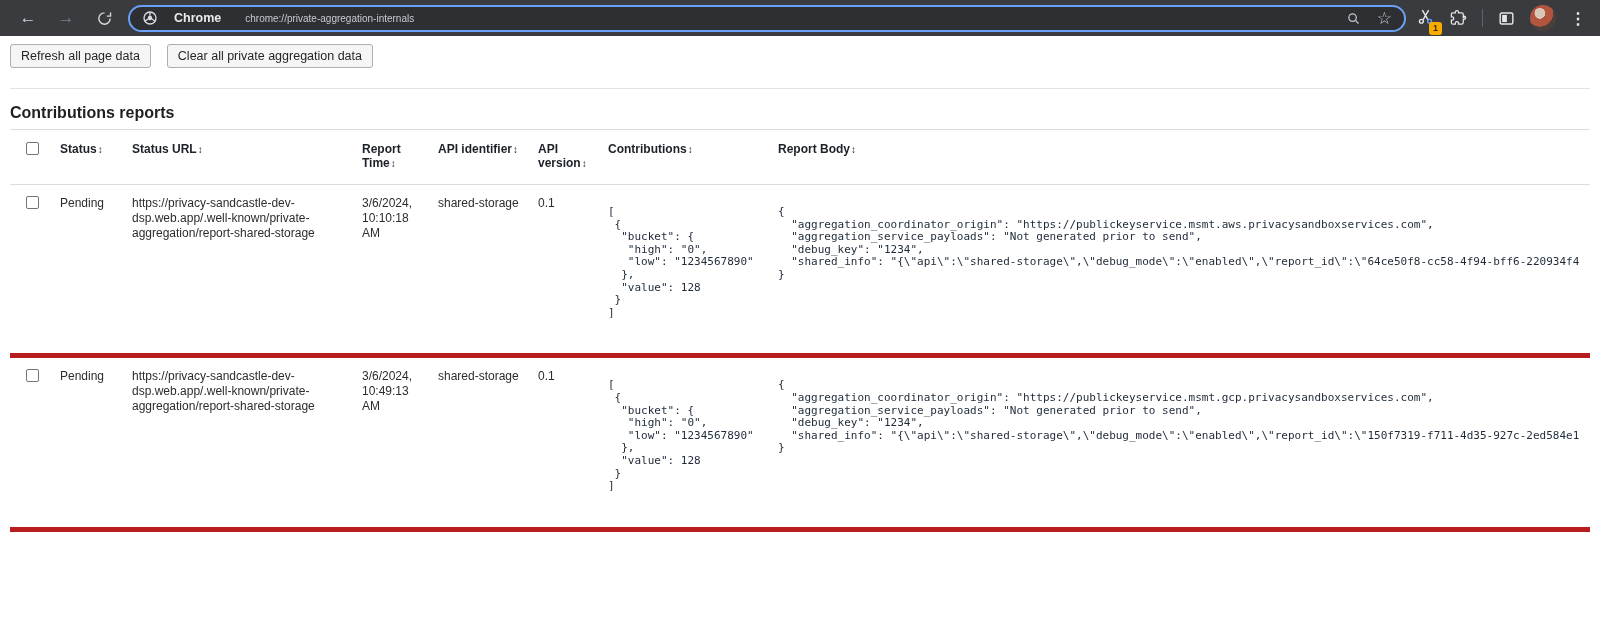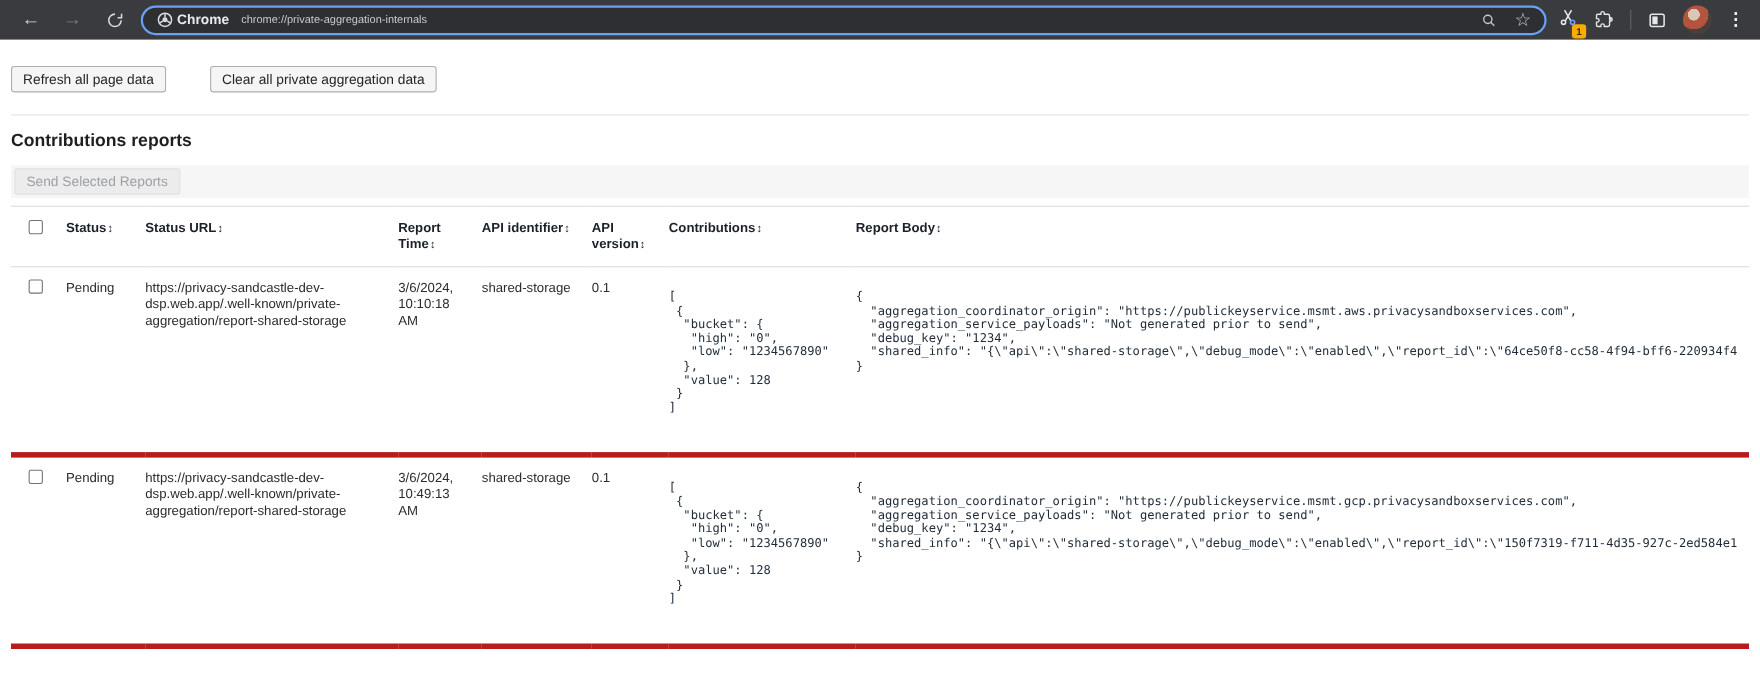--- a/index.html
+++ b/index.html
@@ -7,39 +7,39 @@
     font-family: "Liberation Sans", sans-serif; color: #202124; }
 
   
   .toolbar { height: 36px; background: #3a3b3f; display: flex; align-items: center; padding: 0 10px 0 16px; }
   .nav-icons { display: flex; align-items: center; gap: 14px; margin-right: 12px; }
   .nav-btn { width: 24px; height: 24px; display: flex; align-items: center; justify-content: center;
     font-size: 17px; color: #cfd2d6; cursor: pointer; }
   .nav-btn.disabled { color: #7b7e83; }
   .omnibox { flex: 1; height: 27px; background: #2e2f33; border: 2px solid #6ba0f7; border-radius: 14px;
     display: flex; align-items: center; padding: 0 12px; margin-right: 10px; }
-  .omni-left { display: flex; align-items: center; gap: 3px; flex: 1; }
+  .omni-left { display: flex; align-items: center; gap: 16px; flex: 1; }
   .chip-label { font-size: 12.5px; font-weight: bold; color: #e8eaed; }
   .url-text { font-size: 10px; color: #c6c9cd; margin-left: 8px; }
   .omni-right { display: flex; align-items: center; gap: 16px; }
   .glyph-icon { color: #c4c7cb; font-size: 15px; line-height: 1; cursor: pointer; }
   .tb-actions { display: flex; align-items: center; gap: 14px; padding-right: 4px; }
   .ext-wrap { position: relative; }
   .ext-badge { position: absolute; right: -7px; bottom: -5px; background: #f9ab00; color: #3c2f00;
     font-size: 9px; font-weight: bold; width: 13px; height: 13px; border-radius: 3px;
     display: flex; align-items: center; justify-content: center; }
   .tb-sep { width: 1px; height: 18px; background: #5f6368; }
   .avatar { width: 26px; height: 26px; border-radius: 50%;
     background: radial-gradient(circle at 38% 32%, #d8c7b6 0 22%, #b3543f 23% 55%, #4a3f3a 56% 80%, #2c2c2e 81%); }
   .menu-dots { color: #e8eaed; font-size: 16px; font-weight: bold; letter-spacing: 0; cursor: pointer; }
 
   
   .content { padding: 0 10px; }
   h1.page-title { font-size: 20px; font-weight: 700; color: #242628; margin-top: 24px; }
-  .btn-row { display: flex; gap: 40px; margin-top: 24px; }
+  .btn-row { display: flex; gap: 16px; margin-top: 8px; }
   .chrome-btn { font-family: "Liberation Sans", sans-serif; font-size: 12.5px; color: #242628;
     background: #f5f5f5; border: 1px solid #aeaeae; border-radius: 3px; padding: 4px 10px; cursor: pointer; }
   .divider { border: none; border-top: 1px solid #e3e3e3; margin-top: 20px; }
   h2.section-title { font-size: 16px; font-weight: 700; color: #1d1f21; margin-top: 15px; }
   .action-strip { background: #f6f6f6; margin-top: 12px; padding: 3px; }
   .chrome-btn.disabled { background: #ececec; border: 1px solid #e0e0e0; color: #9da1a6; cursor: default; }
 
   
   table.reports { border-collapse: collapse; table-layout: fixed; width: 1580px; margin-top: 7px; }
   col.c-check { width: 50px; } col.c-status { width: 72px; } col.c-url { width: 230px; }
@@ -128,23 +128,20 @@
 
   <div class="btn-row">
     <button class="chrome-btn">Refresh all page data</button>
     <button class="chrome-btn">Clear all private aggregation data</button>
   </div>
 
   <hr class="divider">
 
   <h2 class="section-title">Contributions reports</h2>
 
-  <div class="action-strip">
-    <button class="chrome-btn disabled">Send Selected Reports</button>
-  </div>
 
   <table class="reports">
     <colgroup>
       <col class="c-check">
         <col class="c-status">
         <col class="c-url">
         <col class="c-time">
       <col class="c-apiid">
         <col class="c-apiver">
         <col class="c-contrib">

